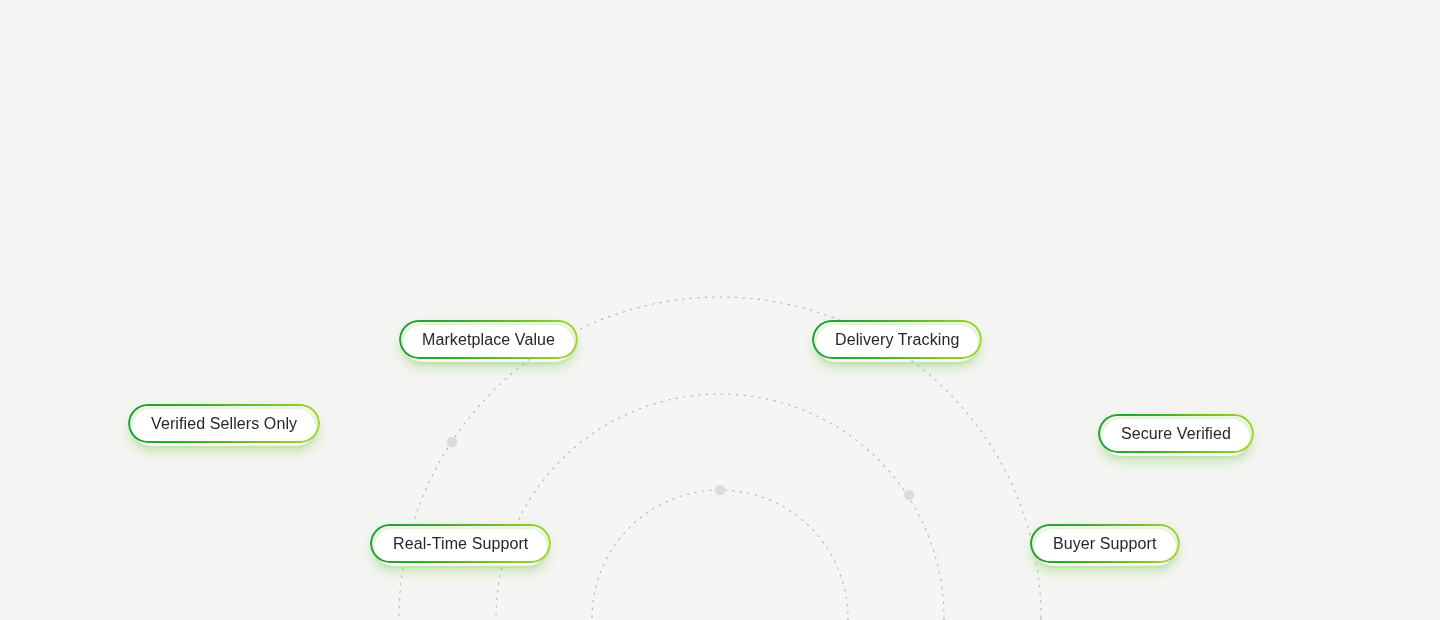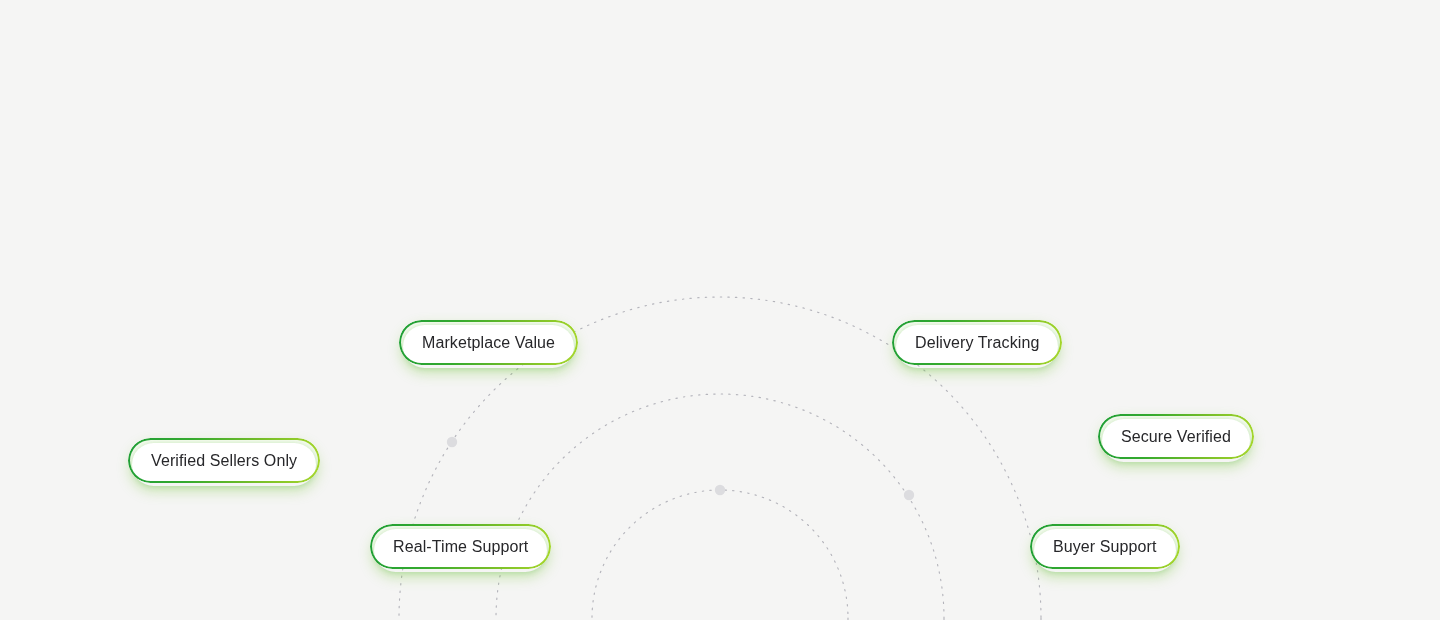--- a/index.html
+++ b/index.html
@@ -44,21 +44,21 @@
   .orbit-node {
     fill: #dcdcdf;
   }
 
   
   .pill {
     position: absolute;
     display: flex;
     align-items: center;
     justify-content: center;
-    height: 45px;
+    height: 39px;
     padding: 0 23px;
     border-radius: 999px;
     background: #ffffff;
     white-space: nowrap;
     cursor: pointer;
     z-index: 5;
   }
 
   
   .pill::before {
@@ -110,24 +110,24 @@
       <circle cx="720" cy="618" r="128" class="orbit-ring"></circle>
       <circle cx="452" cy="442" r="5.2" class="orbit-node"></circle>
       <circle cx="720" cy="490" r="5.2" class="orbit-node"></circle>
       <circle cx="909" cy="495" r="5.2" class="orbit-node"></circle>
     </svg>
 
   <div id="pill-layer">
       <div class="pill" style="left: 399px; top: 320px;">
         <span class="pill-label">Marketplace Value</span>
       </div>
-      <div class="pill" style="left: 892px; top: 320px; text-align: center;">
+      <div class="pill" style="left: 812px; top: 320px; text-align: center;">
         <span class="pill-label">Delivery Tracking</span>
       </div>
-      <div class="pill" style="left: 128px; top: 438px;">
+      <div class="pill" style="left: 128px; top: 404px;">
         <span class="pill-label">Verified Sellers Only</span>
       </div>
       <div class="pill" style="left: 1098px; top: 414px;">
         <span class="pill-label">Secure Verified</span>
       </div>
       <div class="pill" style="left: 370px; top: 524px;">
         <span class="pill-label">Real-Time Support</span>
       </div>
       <div class="pill" style="left: 1030px; top: 524px;">
         <span class="pill-label">Buyer Support</span>

